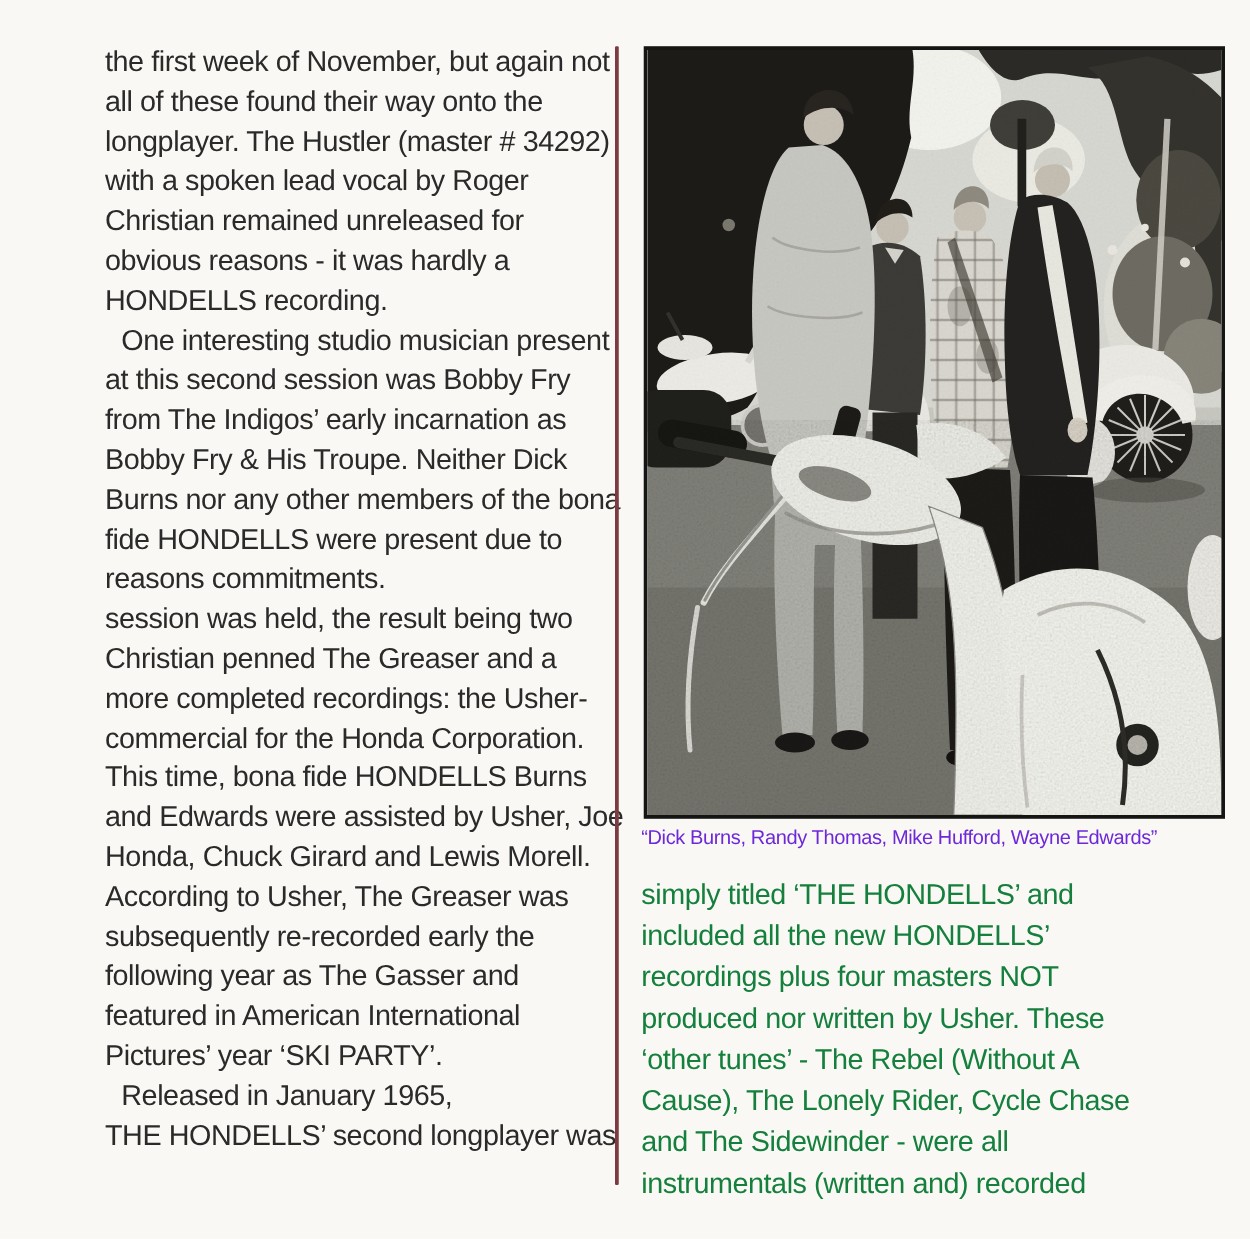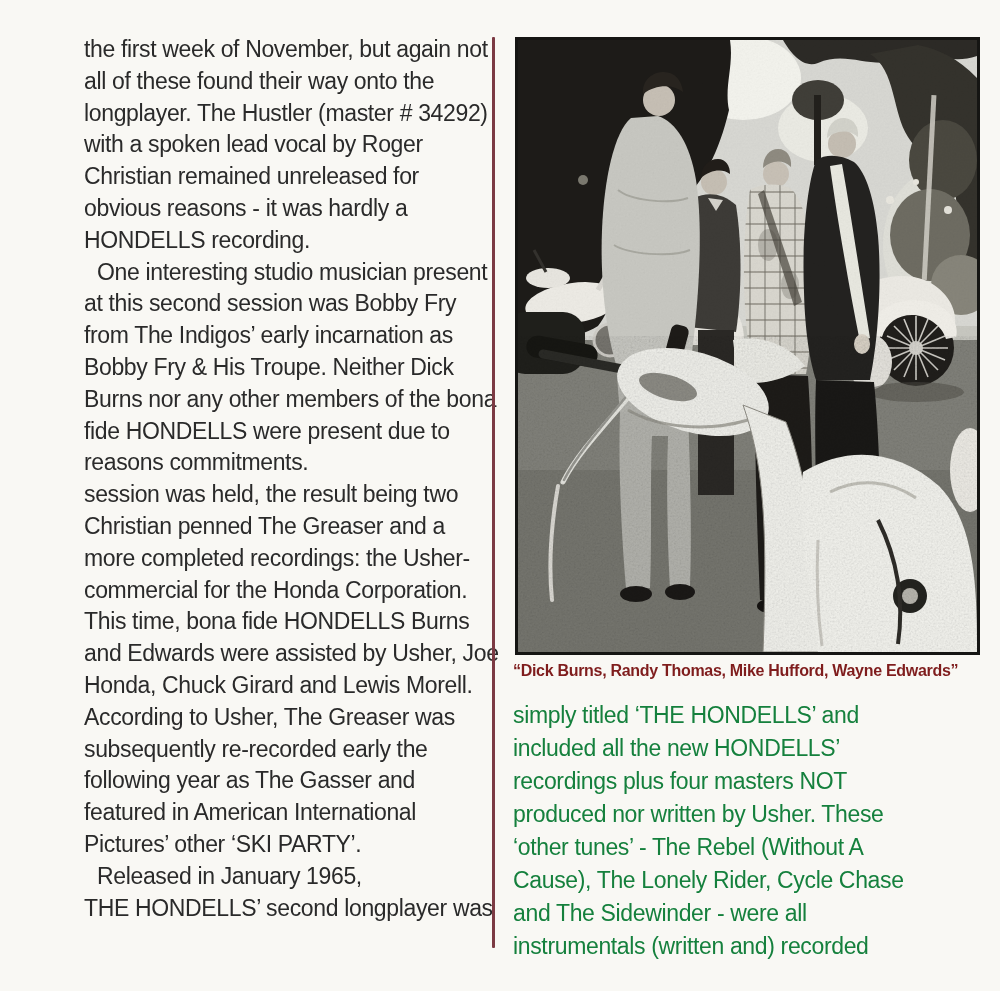--- a/index.html
+++ b/index.html
@@ -27,22 +27,22 @@
     background:#7c3a43;border-radius:1px;
   }
   .photo-frame{
     position:absolute;left:515px;top:37px;
     width:465px;height:618px;box-sizing:border-box;
     border:3px solid #151513;background:#d6d6d2;
   }
   .photo-frame svg{display:block;}
   .caption{
     position:absolute;left:513px;top:662px;width:470px;
-    font-weight:bold;font-size:16px;letter-spacing:-0.3px;
-    color:#7f1d1d;white-space:nowrap;
+    font-weight:normal;font-size:16px;letter-spacing:-0.3px;
+    color:#6d28d9;white-space:nowrap;
   }
 </style>
 </head>
 <body style="background: rgb(249, 248, 244);">
 
 <div class="page">
 
   <div class="col col-left" style="color: rgb(42, 42, 42);">
       <div class="tline"><span>the first week of November, but again not</span></div>
       <div class="tline"><span>all of these found their way onto the</span></div>
@@ -62,21 +62,21 @@
       <div class="tline"><span>Christian penned </span><span class="it">The Greaser</span><span> and a</span></div>
       <div class="tline"><span>more completed recordings: the Usher-</span></div>
       <div class="tline"><span>commercial for the Honda Corporation.</span></div>
       <div class="tline"><span>This time, bona fide HONDELLS Burns</span></div>
       <div class="tline"><span>and Edwards were assisted by Usher, Joe</span></div>
       <div class="tline"><span>Honda, Chuck Girard and Lewis Morell.</span></div>
       <div class="tline"><span>According to Usher, </span><span class="it">The Greaser</span><span> was</span></div>
       <div class="tline"><span>subsequently re-recorded early the</span></div>
       <div class="tline"><span>following year as </span><span class="it">The Gasser</span><span> and</span></div>
       <div class="tline"><span>featured in American International</span></div>
-      <div class="tline"><span>Pictures’ other ‘SKI PARTY’.</span></div>
+      <div class="tline"><span>Pictures’ year ‘SKI PARTY’.</span></div>
       <div class="tline indent"><span>Released in January 1965,</span></div>
       <div class="tline"><span>THE HONDELLS’ second longplayer was</span></div>
     </div>
 
   <div class="divider" style="background: rgb(124, 58, 67);"></div>
 
   <div class="photo-frame">
     <svg width="459" height="612" viewBox="0 0 459 612" xmlns="http://www.w3.org/2000/svg">
       <defs>
         <filter id="grain" x="0%" y="0%" width="100%" height="100%">

